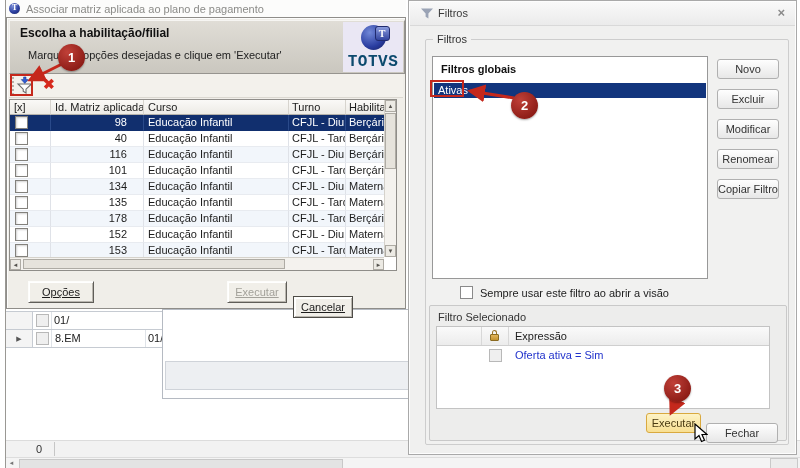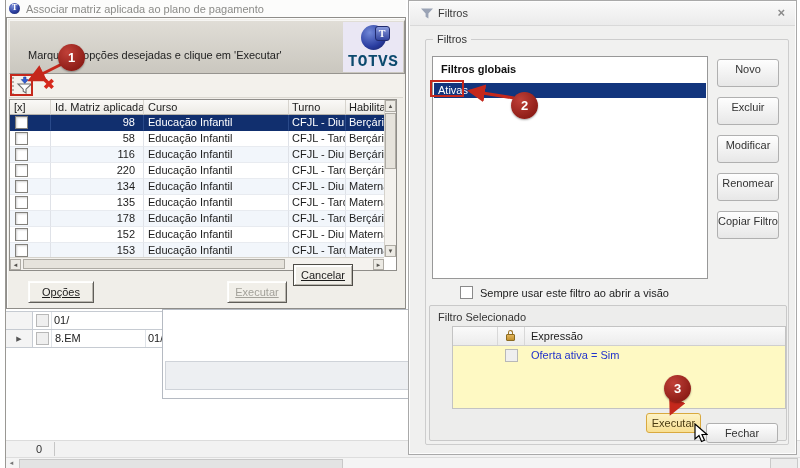--- a/index.html
+++ b/index.html
@@ -69,21 +69,21 @@
   .ghead{display:flex;height:15px;}
   .hc{background:linear-gradient(#faf9f7,#edebe6);border-right:1px solid #d7d4ce;
       border-bottom:1px solid #b5b2ab;padding-left:4px;line-height:14px;white-space:nowrap;
       overflow:hidden;box-sizing:border-box;}
   .grow{display:flex;height:16px;background:#fff;}
   .grow.alt{background:#f2f6fb;}
   .grow.sel{background:var(--selection,#112f6e);color:#fff;}
   .gc{border-right:1px solid #dfe2e8;border-bottom:1px solid #e8ebf0;line-height:15px;
       white-space:nowrap;overflow:hidden;box-sizing:border-box;}
   .grow.sel .gc{border-right-color:#2a4a8a;border-bottom-color:#112f6e;}
-  .c0{width:41px;}.c1{width:93px;text-align:right;padding-right:8px;}
+  .c0{width:41px;}.c1{width:93px;text-align:right;padding-right:16px;}
   .c2{width:145px;padding-left:4px;}.c3{width:57px;padding-left:3px;}
   .c4{flex:1;padding-left:3px;border-right:none;}
   .cb95{display:inline-block;width:11px;height:11px;background:#fff;border:1px solid #83817c;
       margin:1px 0 0 5px;box-shadow:inset 1px 1px 2px rgba(0,0,0,0.18);}
   .vscroll{position:absolute;right:0;top:0;width:12px;bottom:13px;background:#f4f2ee;
       border-left:1px solid #d5d2cb;box-sizing:border-box;}
   .sb-btn{position:absolute;left:0;width:11px;height:12px;background:#eceae4;border:1px solid #aeaba4;
       font-size:6px;color:#55534e;text-align:center;line-height:11px;box-sizing:border-box;}
   .vthumb{position:absolute;left:0;top:13px;width:11px;height:56px;background:#e6e3dc;
       border:1px solid #aeaba4;box-sizing:border-box;}
@@ -108,29 +108,29 @@
   .fdlg-close{position:absolute;right:10px;top:3px;font-size:13px;font-weight:bold;color:#8a8a8a;}
   .fgroup{position:absolute;border:1px solid #cdcdcd;background:#f1f1f0;border-radius:2px;box-sizing:border-box;}
   .fgroup-label{position:absolute;left:7px;top:-7px;background:#f1f1f0;padding:0 4px;color:#333;}
   .g1{left:16px;top:38px;width:364px;height:406px;}
   .flist{position:absolute;left:6px;top:16px;width:276px;height:223px;background:#fff;
       border:1px solid #989898;box-sizing:border-box;}
   .flist-head{position:absolute;left:8px;top:6px;font-weight:bold;color:#111;}
   .flist-selrow{position:absolute;left:1px;right:1px;top:26px;height:15px;
       background:var(--list_selection,#12357d);color:#fff;line-height:15px;padding-left:4px;}
   .fbtns{position:absolute;left:291px;top:19px;width:62px;}
-  .fbtn{height:28px;margin-bottom:10px;background:linear-gradient(#fefefe,#e7e7e7);
+  .fbtn{height:20px;margin-bottom:10px;background:linear-gradient(#fefefe,#e7e7e7);
       border:1px solid #b0b0b0;border-radius:3px;text-align:center;line-height:18px;color:#333;
       box-sizing:border-box;cursor:default;}
   .fcheckrow{position:absolute;left:8px;top:246px;margin-left:26px;}
   .cb-modern{display:inline-block;width:11px;height:11px;background:#fff;border:1px solid #8a8a8a;
       vertical-align:-2px;margin-right:7px;}
   .g2{left:3px;top:265px;width:358px;height:136px;background:#ededec;border:1px solid #c9c9c9;}
   .g2-label{position:absolute;left:8px;top:5px;color:#333;}
-  .ftable{position:absolute;left:22px;top:20px;width:334px;height:83px;background:#fef9c3;
+  .ftable{position:absolute;left:6px;top:20px;width:334px;height:83px;background:#ffffff;
       border:1px solid #c3c3c3;box-sizing:border-box;}
   .ftable-head{display:flex;height:18px;background:linear-gradient(#fafafa,#ececec);
       border-bottom:1px solid #cfcfcf;}
   .fth{border-right:1px solid #d8d8d8;box-sizing:border-box;display:flex;align-items:center;}
   .fth.f1{width:45px;}.fth.f2{width:27px;justify-content:center;}
   .fth.f3{flex:1;padding-left:6px;border-right:none;}
   .ftable-row{display:flex;height:18px;align-items:center;}
   .ftr1{width:45px;}.ftr2{width:27px;display:flex;justify-content:center;}
   .ftr3{flex:1;padding-left:6px;color:var(--expression_blue,#2233cc);}
   .lock{width:10px;height:12px;position:relative;display:inline-block;}
@@ -194,20 +194,21 @@
 </div>
 <div class="abs corner-grip"></div>
 
 <div class="abs assoc">
   <div class="assoc-title">
     <span class="assoc-mini-icon"></span>
     <span>Associar matriz aplicada ao plano de pagamento</span>
   </div>
   <div class="assoc-body">
     <div class="assoc-header">
+      <div class="assoc-h1">Escolha a habilitação/filial</div>
       <div class="assoc-h2">Marque as opções desejadas e clique em 'Executar'</div>
       <div class="totvs-panel">
         <div class="totvs-globe"></div>
         <div class="totvs-word">TOTVS</div>
       </div>
     </div>
     <div class="assoc-toolbar">
       <span class="tb-grip"></span>
       <span class="tb-filter">
         <svg width="20" height="20" viewBox="0 0 20 20">
@@ -230,35 +231,35 @@
         <div>
             <div class="grow sel">
               <div class="gc c0"><span class="cb95"></span></div>
               <div class="gc c1">98</div>
               <div class="gc c2">Educação Infantil</div>
               <div class="gc c3">CFJL - Diurno</div>
               <div class="gc c4">Berçário I</div>
             </div>
             <div class="grow">
               <div class="gc c0"><span class="cb95"></span></div>
-              <div class="gc c1">58</div>
+              <div class="gc c1">40</div>
               <div class="gc c2">Educação Infantil</div>
               <div class="gc c3">CFJL - Tarde</div>
               <div class="gc c4">Berçário I</div>
             </div>
             <div class="grow alt">
               <div class="gc c0"><span class="cb95"></span></div>
               <div class="gc c1">116</div>
               <div class="gc c2">Educação Infantil</div>
               <div class="gc c3">CFJL - Diurno</div>
               <div class="gc c4">Berçário II</div>
             </div>
             <div class="grow">
               <div class="gc c0"><span class="cb95"></span></div>
-              <div class="gc c1">220</div>
+              <div class="gc c1">101</div>
               <div class="gc c2">Educação Infantil</div>
               <div class="gc c3">CFJL - Tarde</div>
               <div class="gc c4">Berçário II</div>
             </div>
             <div class="grow alt">
               <div class="gc c0"><span class="cb95"></span></div>
               <div class="gc c1">134</div>
               <div class="gc c2">Educação Infantil</div>
               <div class="gc c3">CFJL - Diurno</div>
               <div class="gc c4">Maternal I</div>
@@ -300,21 +301,21 @@
       </div>
       <div class="hscroll">
         <span class="sb-btn" style="top:1px;left:0;height:11px;">◄</span>
         <span class="hthumb"></span>
         <span class="sb-btn" style="top:1px;right:0;left:auto;height:11px;">►</span>
       </div>
     </div>
 
     <div class="btn95" style="left:21px;top:263px;width:66px;">Opções</div>
     <div class="btn95 disabled" style="left:220px;top:263px;width:60px;">Executar</div>
-    <div class="btn95 default" style="left:286px;top:246px;width:60px;">Cancelar</div>
+    <div class="btn95 default" style="left:286px;top:278px;width:60px;">Cancelar</div>
   </div>
 </div>
 
 <div class="abs fdlg">
   <div class="fdlg-title">
     <span class="fdlg-funnel">
       <svg width="14" height="13" viewBox="0 0 14 13">
         <path d="M1 1.5 L13 1.5 L8.4 6.4 L8.4 11.5 L5.6 9.8 L5.6 6.4 Z" fill="#9aa3b5"></path>
       </svg>
     </span>

